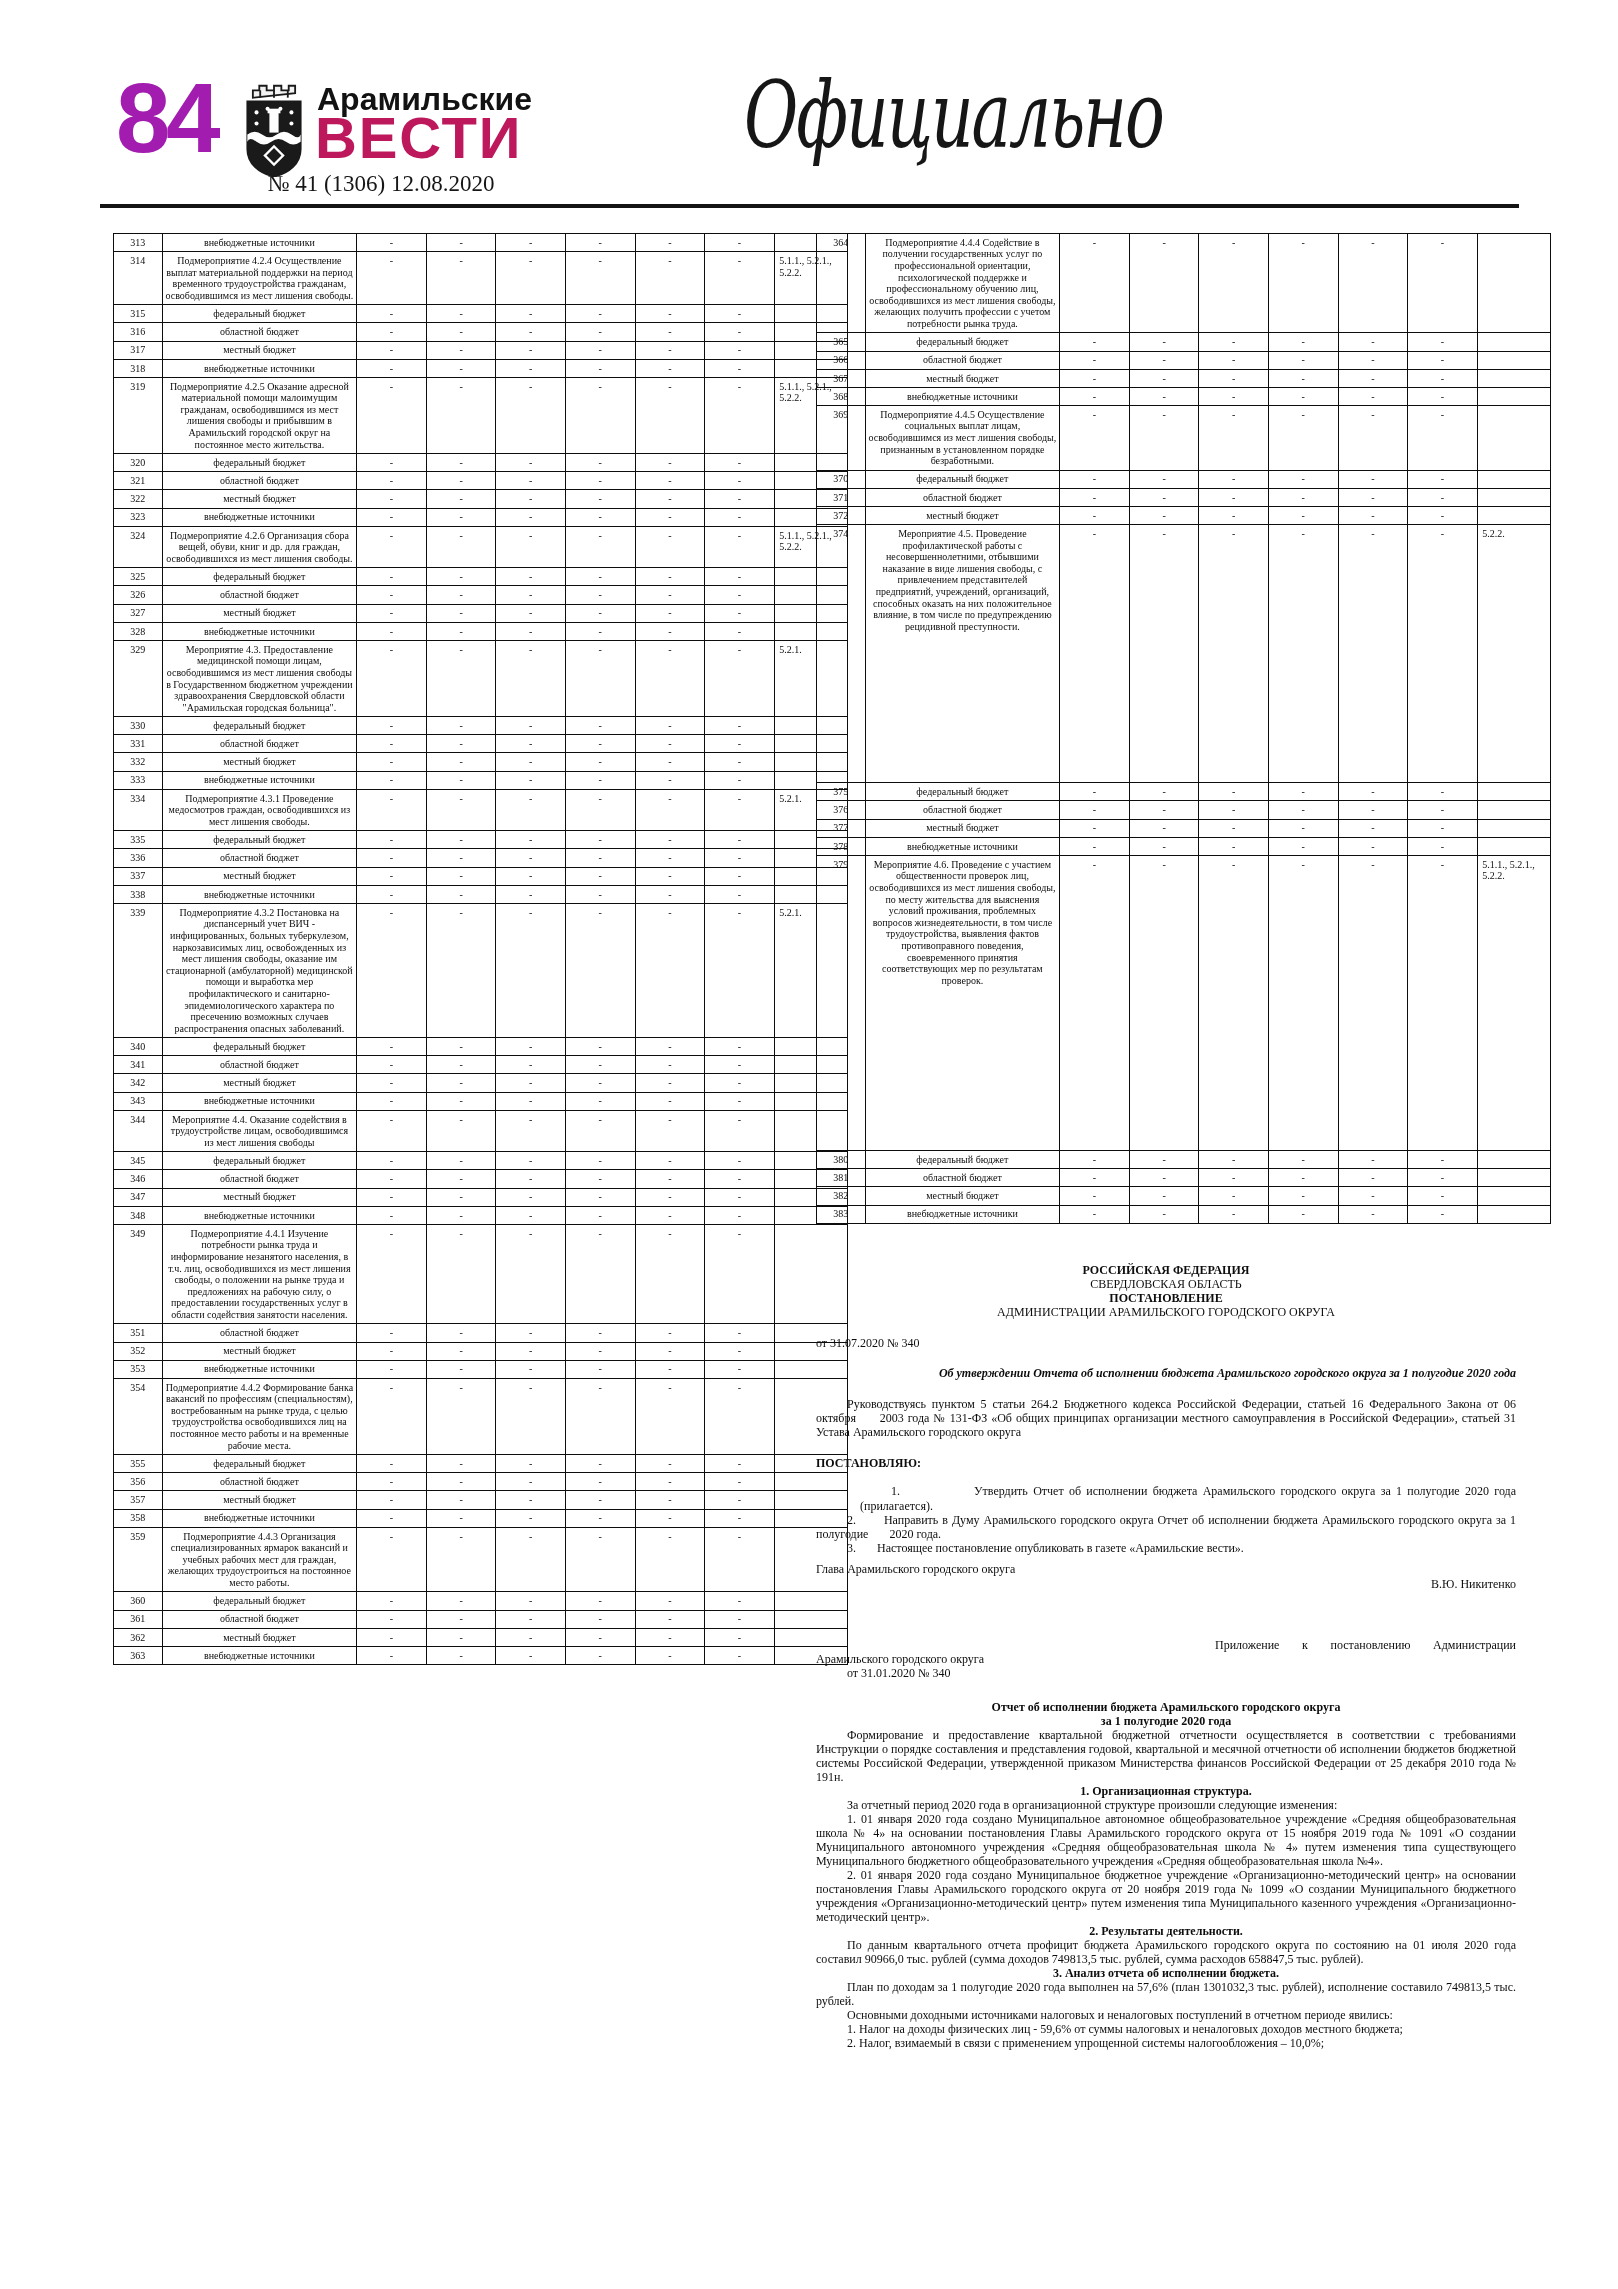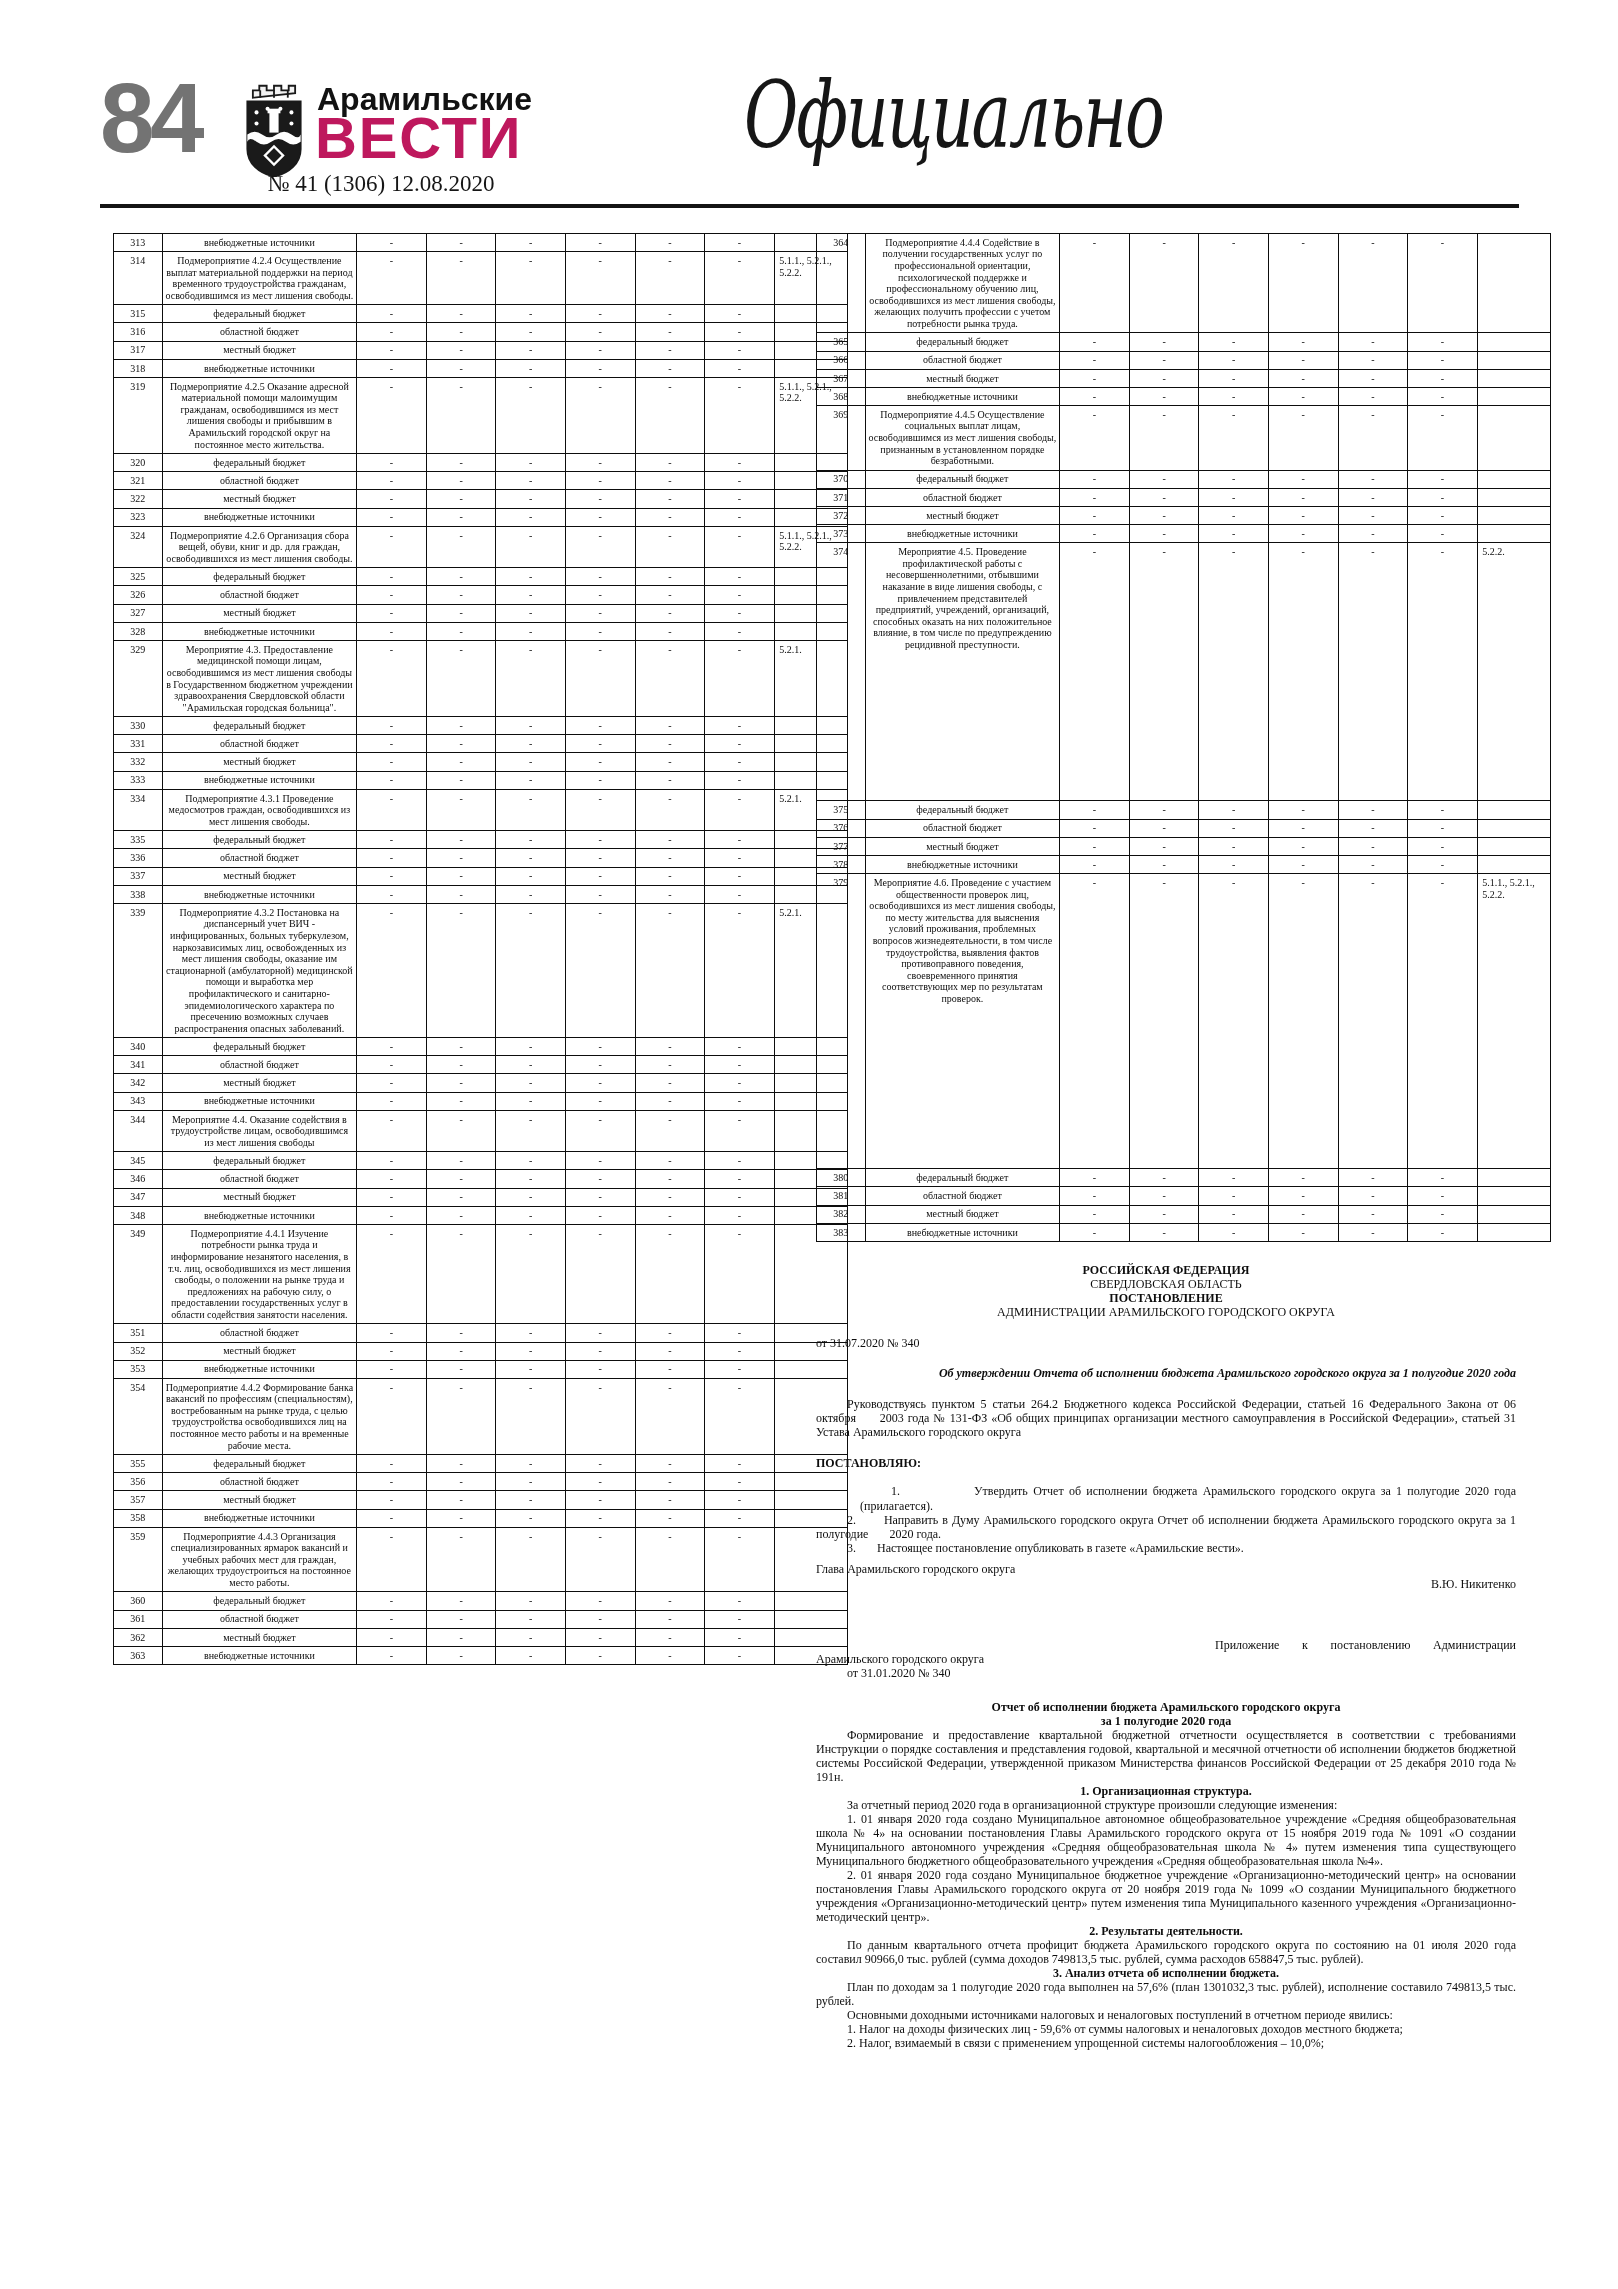--- a/index.html
+++ b/index.html
@@ -3,23 +3,23 @@
 <meta charset="utf-8">
 <style>
   html,body{margin:0;padding:0;}
   body{
     width:1619px;height:2290px;position:relative;background:#ffffff;
     font-family:"Liberation Serif", serif;color:#0e0e0e;
   }
   
   .masthead{position:absolute;left:0;top:0;width:1619px;height:212px;}
   .page-num{
-    position:absolute;left:100px;top:78px;
+    position:absolute;left:116px;top:78px;
     font-family:"Liberation Sans", sans-serif;font-weight:800;
-    font-size:98px;line-height:0.82;letter-spacing:-4.6px;color:#737373;
+    font-size:98px;line-height:0.82;letter-spacing:-4.6px;color:#a21caf;
   }
   .crest{position:absolute;left:240px;top:79px;}
   .paper-name-top{
     position:absolute;left:317px;top:83px;
     font-family:"Liberation Sans", sans-serif;font-weight:800;
     font-size:32px;line-height:1;color:#121212;letter-spacing:0px;
   }
   .paper-name-main{
     position:absolute;left:315px;top:109px;
     font-family:"Liberation Sans", sans-serif;font-weight:800;
@@ -754,31 +754,20 @@
         <td class="cd">-</td>
         <td class="cd">-</td>
         <td class="cd">-</td>
         <td class="cd">-</td>
         <td class="cd">-</td>
         <td class="cc"></td>
       </tr>
       <tr>
         <td class="cn">372</td>
         <td class="cl">местный бюджет</td>
-        <td class="cd">-</td>
-        <td class="cd">-</td>
-        <td class="cd">-</td>
-        <td class="cd">-</td>
-        <td class="cd">-</td>
-        <td class="cd">-</td>
-        <td class="cc"></td>
-      </tr>
-      <tr>
-        <td class="cn">373</td>
-        <td class="cl">внебюджетные источники</td>
         <td class="cd">-</td>
         <td class="cd">-</td>
         <td class="cd">-</td>
         <td class="cd">-</td>
         <td class="cd">-</td>
         <td class="cd">-</td>
         <td class="cc"></td>
       </tr>
       <tr style="height: 258px;">
         <td class="cn">374</td>

